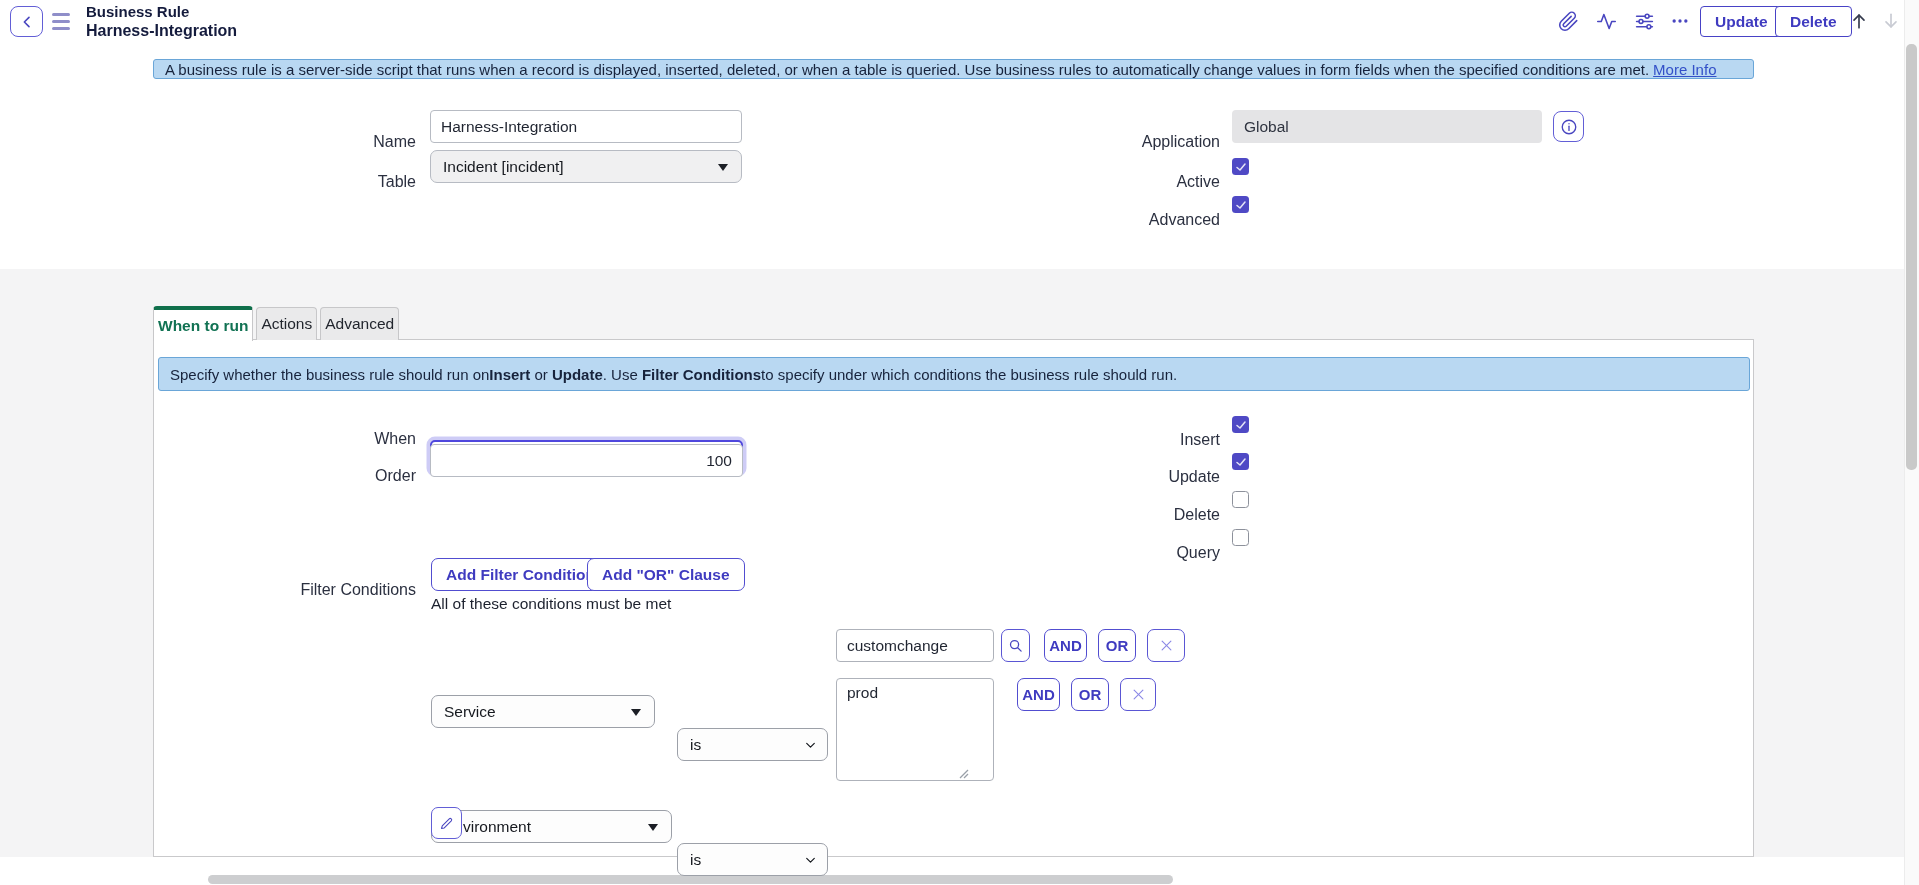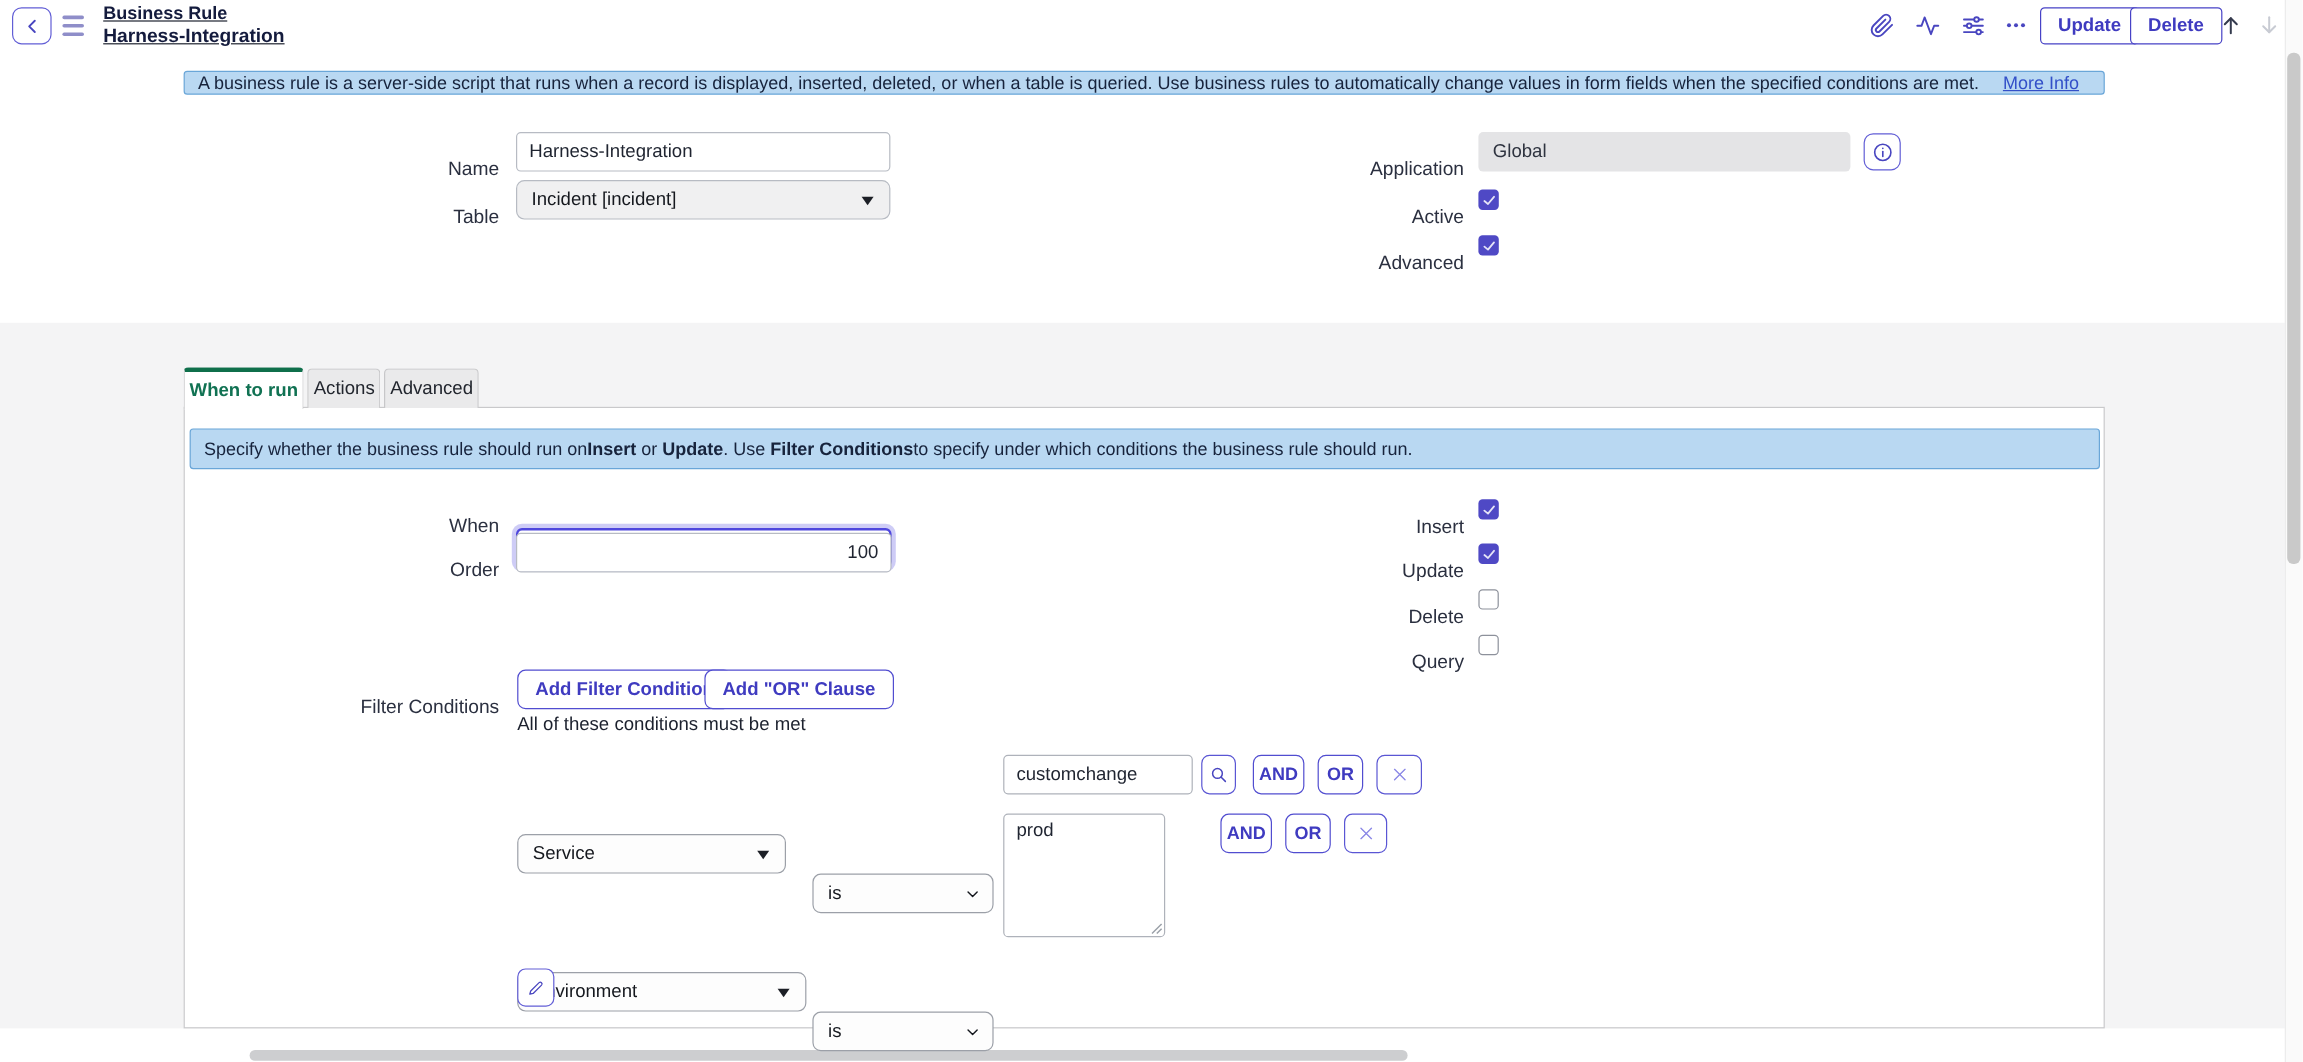--- a/index.html
+++ b/index.html
@@ -9,33 +9,33 @@
     font-family:"Liberation Sans", sans-serif; color:#1f2430; background:#ffffff;
   }
   .abs { position:absolute; }
 
   
   .icon-btn { display:flex; align-items:center; justify-content:center; background:#fff; cursor:pointer; }
   .back-btn { left:10px; top:6px; width:33px; height:31px; border:1.5px solid #625ed6; border-radius:8px; }
   .burger { left:52px; top:13px; width:18px; height:17px; display:flex; flex-direction:column; justify-content:space-between; cursor:pointer; }
   .burger span { display:block; height:2.6px; border-radius:2px; background:#8f8ec9; }
   .burger span:nth-child(1){width:18px;} .burger span:nth-child(2){width:18px;} .burger span:nth-child(3){width:18px;}
-  .title-wrap { left:86px; top:3px; line-height:1.22;text-decoration:underline; }
+  .title-wrap { left:86px; top:3px; line-height:1.22; }
   .title-type { font-size:15px; font-weight:bold; color:#141b3d; }
   .title-name { font-size:16px; font-weight:bold; color:#141b3d; }
   .hicon { top:9px; width:24px; height:24px; cursor:pointer; display:flex; align-items:center; justify-content:center; }
   .btn { border:1.3px solid #4742c6; border-radius:4px; background:#fff; color:#3f3bc0;
          font-weight:bold; font-size:15.5px; font-family:inherit; cursor:pointer; padding:0 14px; height:31px; }
   .arrow { top:8px; width:26px; height:26px; display:flex; align-items:center; justify-content:center; cursor:pointer; }
 
   
   .banner { background:#b9d8f2; border:1px solid #6aa6d8; border-radius:3px;
             font-size:15px; color:#17233c; display:flex; align-items:center; padding:0 11px; white-space:nowrap; overflow:hidden; }
   .banner b { font-weight:bold; }
-  .more-info { color:#3350c8; text-decoration:underline; margin-left:20px; cursor:pointer; }
+  .more-info { color:#3350c8; text-decoration:underline; margin-left:4px; cursor:pointer; }
 
   
   .flabel { font-size:16px; color:#2b3040; text-align:right;margin-top:15px; }
   .tinput { border:1px solid #b7bbc3; border-radius:4px; background:#fff; font-family:inherit;
             font-size:15.5px; color:#1f2430; padding:0 10px; outline:none; }
   .sel { border:1px solid #9ca0a8; border-radius:7px; background:#fdfdfd; font-size:15.5px; color:#15181e;
          display:flex; align-items:center; padding:0 12px; cursor:pointer; position:relative; }
   .sel .caret-solid { position:absolute; right:13px; top:50%; margin-top:-3px; width:0; height:0;
          border-left:5.5px solid transparent; border-right:5.5px solid transparent; border-top:7px solid #1c1f26; }
   .sel .caret-thin { position:absolute; right:10px; top:50%; transform:translateY(-50%); }
@@ -267,21 +267,21 @@
   <div class="abs sel" style="left:431px; top:678px; width:241px; height:33px; z-index:2;">
     <span>Environment</span>
     <span class="caret-solid"></span>
   </div>
   <div class="abs sel" style="left:677px; top:678px; width:151px; height:33px; z-index:2;">
     <span>is</span>
     <svg class="caret-thin" width="13" height="13" viewBox="0 0 24 24">
         <polyline points="5 9 12 16 19 9" fill="none" stroke="#15181e" stroke-width="2.2" stroke-linecap="round" stroke-linejoin="round"></polyline>
       </svg>
   </div>
-  <textarea class="abs cond-area" style="left: 836px; top: 678px; width: 135px; height: 103px; z-index: 2;">prod</textarea>
+  <textarea class="abs cond-area" style="left: 836px; top: 678px; width: 158px; height: 103px; z-index: 2;">prod</textarea>
   <svg class="abs resize-grip" style="left:958px; top:768px; z-index:3;" width="11" height="11" viewBox="0 0 11 11">
       <g stroke="#9aa0a8" stroke-width="1.2">
         <line x1="2" y1="10" x2="10" y2="2"></line>
         <line x1="6" y1="10" x2="10" y2="6"></line>
       </g>
     </svg>
   <button class="abs pill" style="left:1017px; top:678px; width:43px; height:33px; z-index:2;">AND</button>
   <button class="abs pill" style="left:1071px; top:678px; width:38px; height:33px; z-index:2;">OR</button>
   <div class="abs sq-btn" style="left:1120px; top:678px; width:36px; height:33px; z-index:2;">
     <svg width="15" height="15" viewBox="0 0 24 24">

